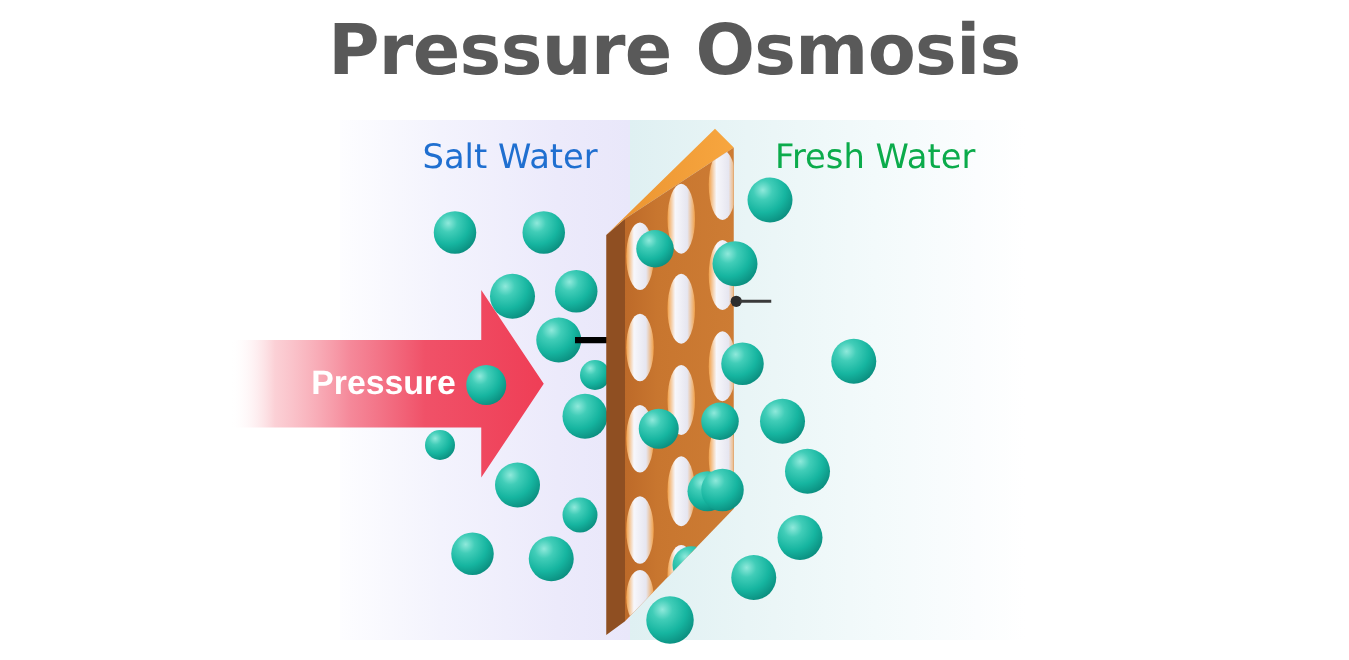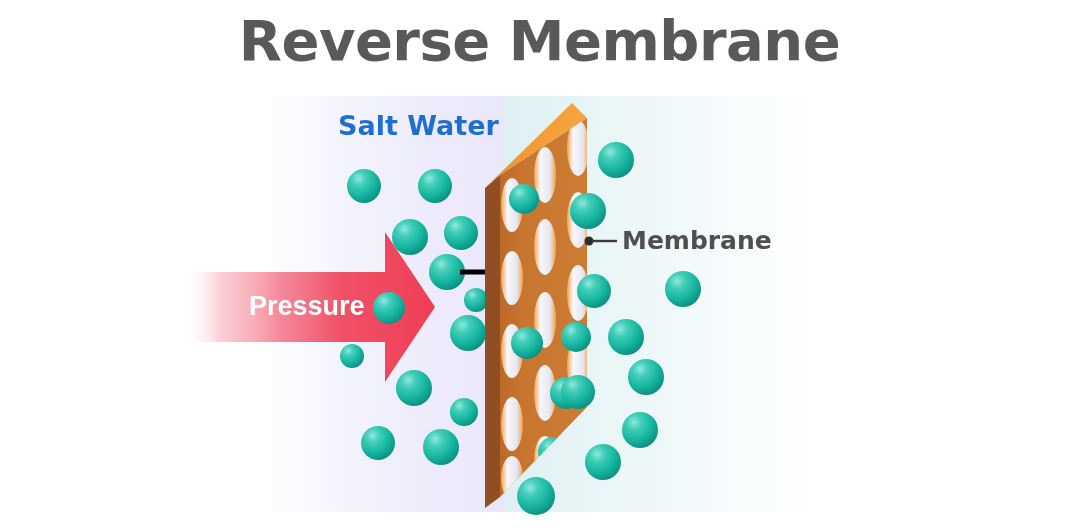--- a/index.html
+++ b/index.html
@@ -23,21 +23,21 @@
     position:absolute;left:0;top:0;width:232px;height:416px;
     background:linear-gradient(to right,#fdfdff 0%,#f3f3fd 35%,#eceafb 75%,#e9e7fa 100%);
   }
   .bg-right{
     position:absolute;left:232px;top:0;width:316px;height:416px;
     background:linear-gradient(to right,#dff0f2 0%,#e9f5f6 30%,#f3fafb 62%,#fbfdfe 88%,#ffffff 100%);
   }
 
   
   .cap{
-    position:absolute;font-size:27px;font-weight:bold;white-space:nowrap;
+    position:absolute;font-size:27px;font-weight:normal;white-space:nowrap;
     font-family:"DejaVu Sans","Liberation Sans",sans-serif;
   }
   .cap-salt{left:338px;top:110px;color:#1f6fd0;}
   .cap-fresh{left:620px;top:110px;color:#0bab4b;}
   .pressure-label{
     position:absolute;left:249px;top:291px;z-index:6;
     font-size:27px;font-weight:bold;color:#ffffff;white-space:nowrap;
     font-family:Liberation Sans, sans-serif;
   }
 
@@ -49,21 +49,21 @@
   }
 
   svg{display:block;}
   .svglayer{position:absolute;left:0;top:0;width:1079px;height:528px;pointer-events:none;}
 </style>
 </head>
 <body>
 
 <div id="stage">
 
-  <div class="title">Reverse Membrane</div>
+  <div class="title">Pressure Osmosis</div>
 
   <div class="panel">
     <div class="bg-left"></div>
     <div class="bg-right"></div>
   </div>
 
   <svg class="svglayer" viewBox="0 0 1079 528" xmlns="http://www.w3.org/2000/svg">
     <defs>
       <linearGradient id="gPressure" x1="0" y1="0" x2="1" y2="0">
         <stop offset="0%" stop-color="#ffffff" stop-opacity="0.05"></stop>
@@ -182,18 +182,18 @@
     </g>
 
     <g>
       <circle cx="589" cy="241" r="4.5" fill="#2d2d2d"></circle>
       <line x1="592" y1="241" x2="617" y2="241" stroke="#3a3a3a" stroke-width="2.4"></line>
     </g>
   </svg>
 
   <div class="cap cap-salt">Salt Water</div>
 
+  <div class="cap cap-fresh">Fresh Water</div>
 
   <div class="pressure-label">Pressure</div>
 
-  <div class="mem-label">Membrane</div>
 
 </div>
 
 </body></html>

